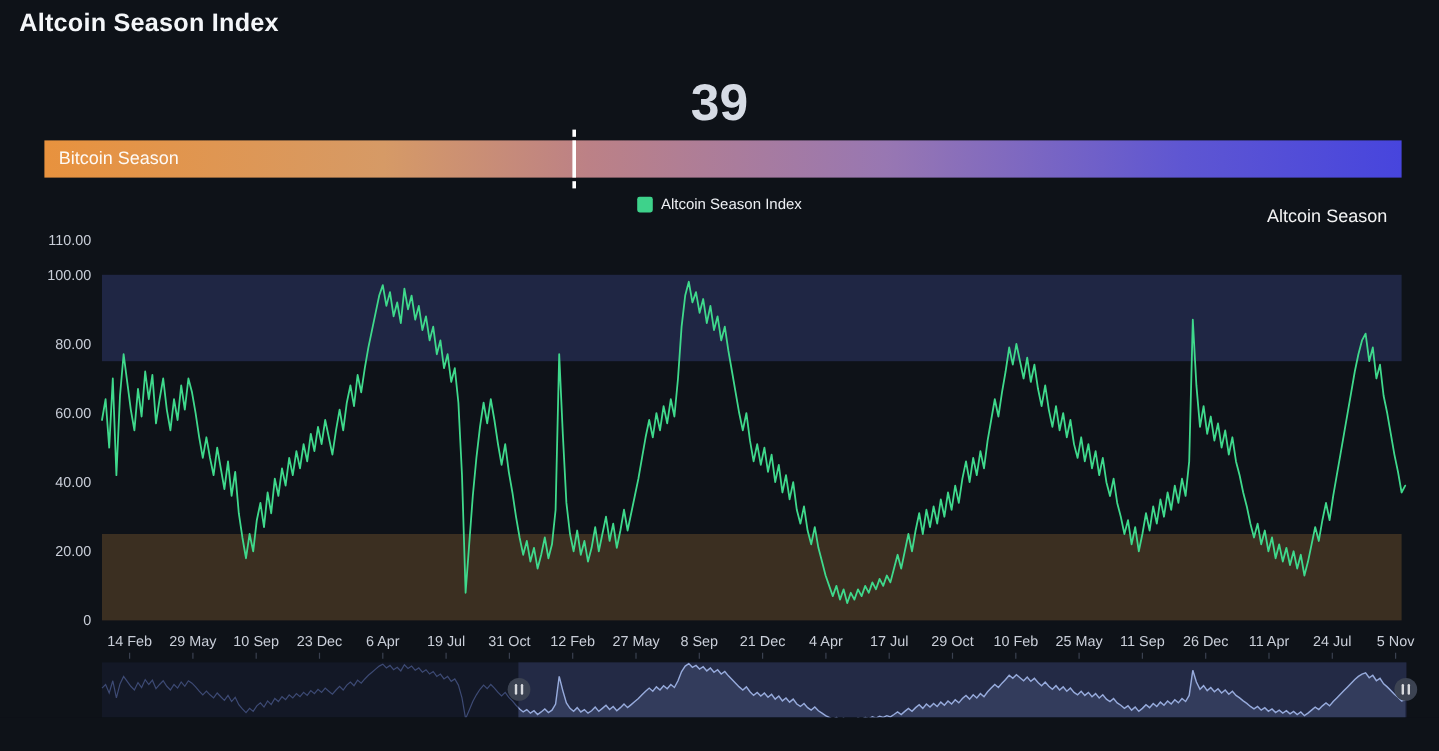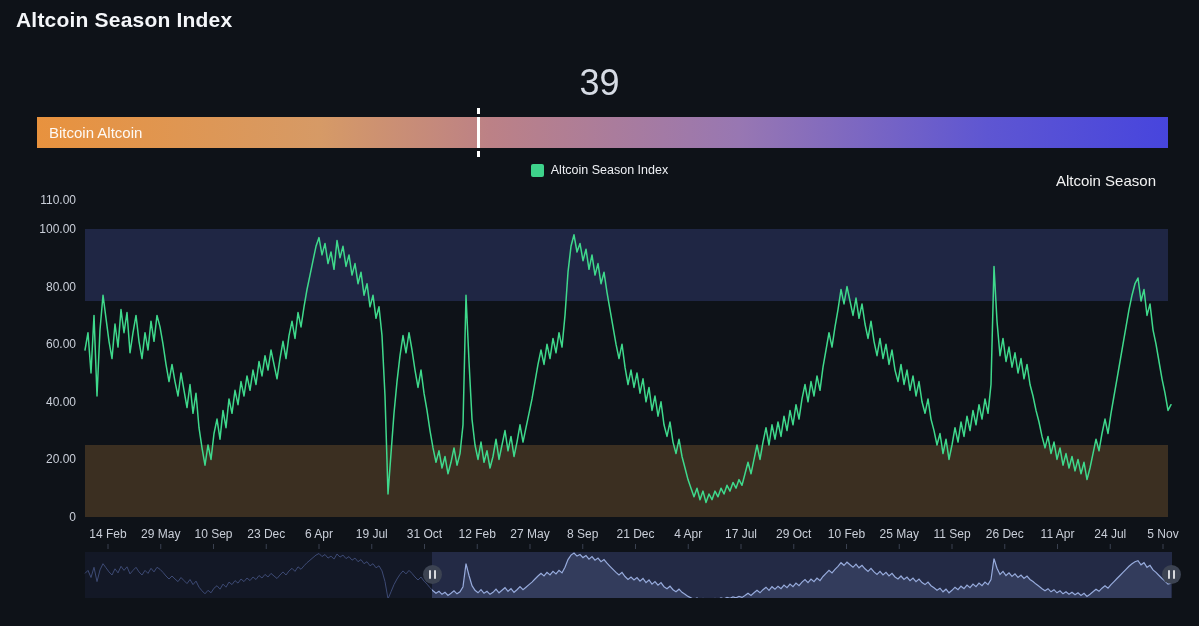--- a/index.html
+++ b/index.html
@@ -7,21 +7,21 @@
     position:relative;width:1199px;height:598px;overflow:hidden;
     background:#0e1218;font-family:"Liberation Sans",sans-serif;
     -webkit-font-smoothing:antialiased;
   }
   .page-title{
     position:absolute;left:16px;top:8px;margin:0;
     font-size:21px;font-weight:700;color:#f4f6f9;letter-spacing:.2px;
   }
   .gauge-value{
     position:absolute;left:0;right:0;top:62px;text-align:center;
-    font-size:36px;font-weight:400;color:#d6dbe4;
+    font-size:43px;font-weight:700;color:#d6dbe4;
   }
   .season-bar{
     position:absolute;left:37px;top:117px;width:1131px;height:31px;
   }
   .season-bar .bar-label{
     position:absolute;top:0;height:31px;line-height:31px;
     font-size:15px;color:rgba(255,255,255,.95);
   }
   .season-bar .bar-label.left{left:12px;}
   .season-bar .bar-label.right{right:12px;margin-top:48px;}
@@ -61,21 +61,21 @@
 </head>
 <body>
 
 <div class="app" style="background: rgb(14, 18, 24);">
 
   <h1 class="page-title" style="color: rgb(244, 246, 249);">Altcoin Season Index</h1>
 
   <div class="gauge-value" style="color: rgb(214, 219, 228);">39</div>
 
   <div class="season-bar" style="background: linear-gradient(90deg, rgb(232, 146, 62) 0%, rgb(214, 154, 102) 25%, rgb(188, 129, 134) 40%, rgb(152, 119, 178) 62%, rgb(94, 86, 210) 84%, rgb(71, 69, 221) 100%);">
-    <span class="bar-label left">Bitcoin Altcoin</span>
+    <span class="bar-label left">Bitcoin Season</span>
     <span class="bar-label right">Altcoin Season</span>
     <div class="gauge-marker" id="gauge-marker" style="background: rgb(255, 255, 255); left: 39%;"></div>
   </div>
 
   <div class="legend">
     <span class="legend-swatch" id="legend-swatch" style="background: rgb(62, 210, 139);"></span>
     <span class="legend-label">Altcoin Season Index</span>
   </div>
 
   <div class="watermark">

